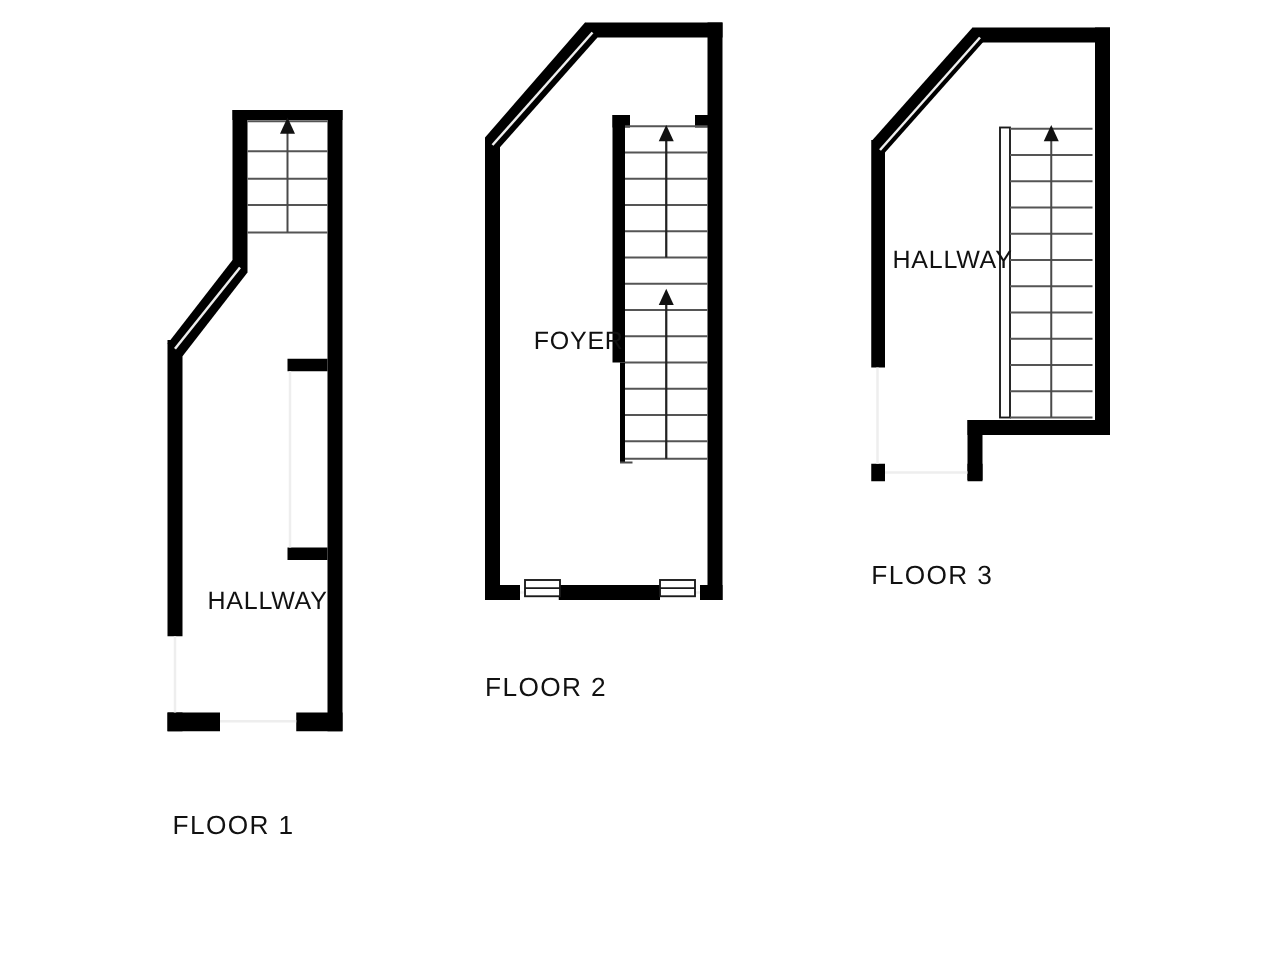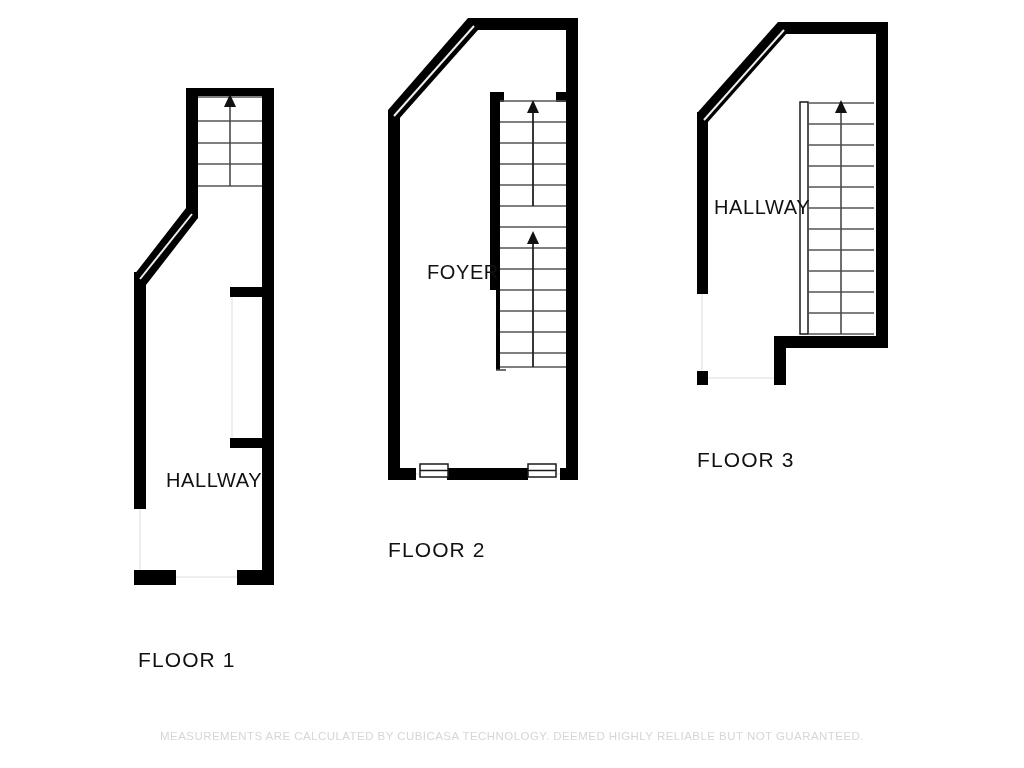--- a/index.html
+++ b/index.html
@@ -245,15 +245,14 @@
         <line class="stair-rail" x1="841" y1="334" x2="841" y2="112"></line>
         <polygon class="stair-arrow-head" points="841,100 835,113 847,113"></polygon>
       </g>
 
       <text class="room-label" x="714" y="214">HALLWAY</text>
       <text class="floor-label" x="697" y="467">FLOOR 3</text>
     </g>
 
   </svg>
 
-  <div class="disclaimer">MEASUREMENTS ARE CALCULATED BY CUBICASA TECHNOLOGY. DEEMED HIGHLY RELIABLE BUT NOT GUARANTEED.</div>
 
 </div>
 
 </body></html>

